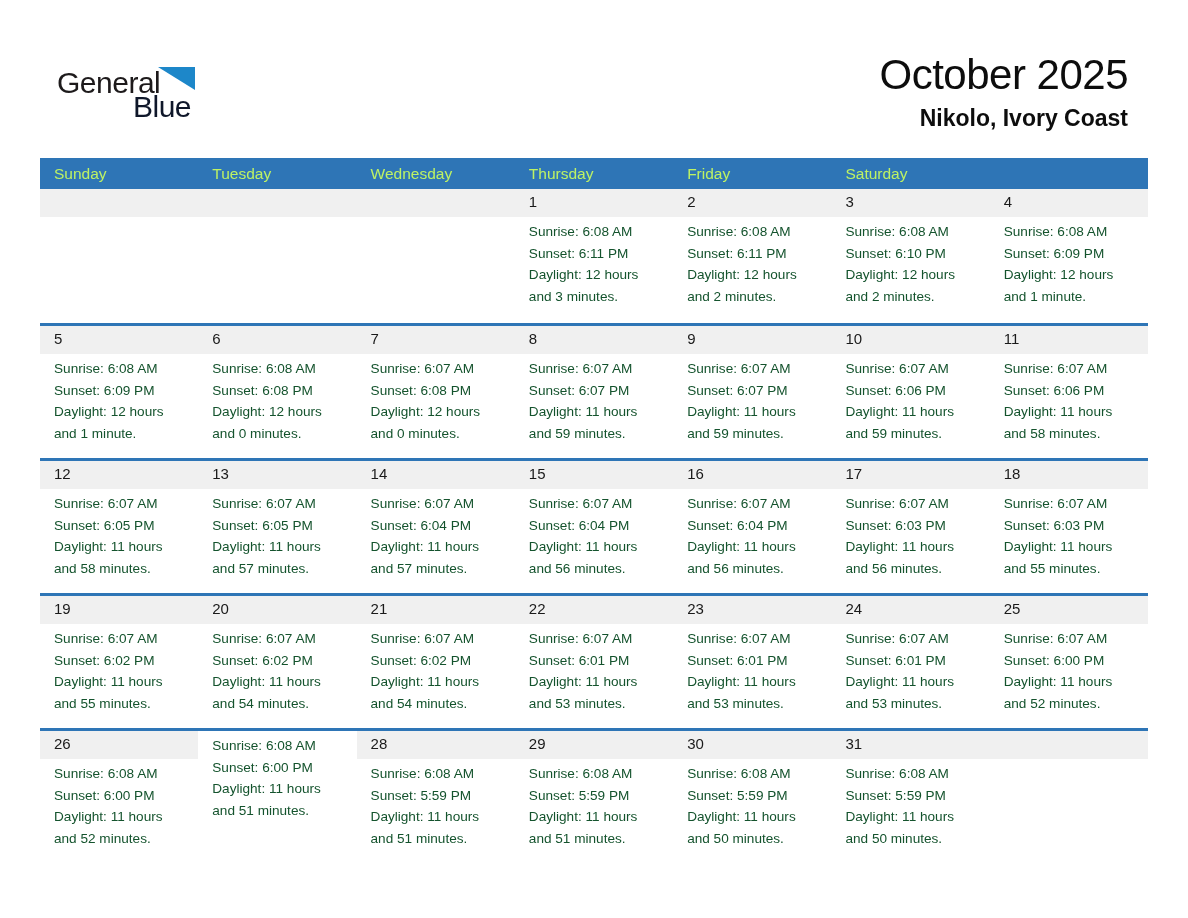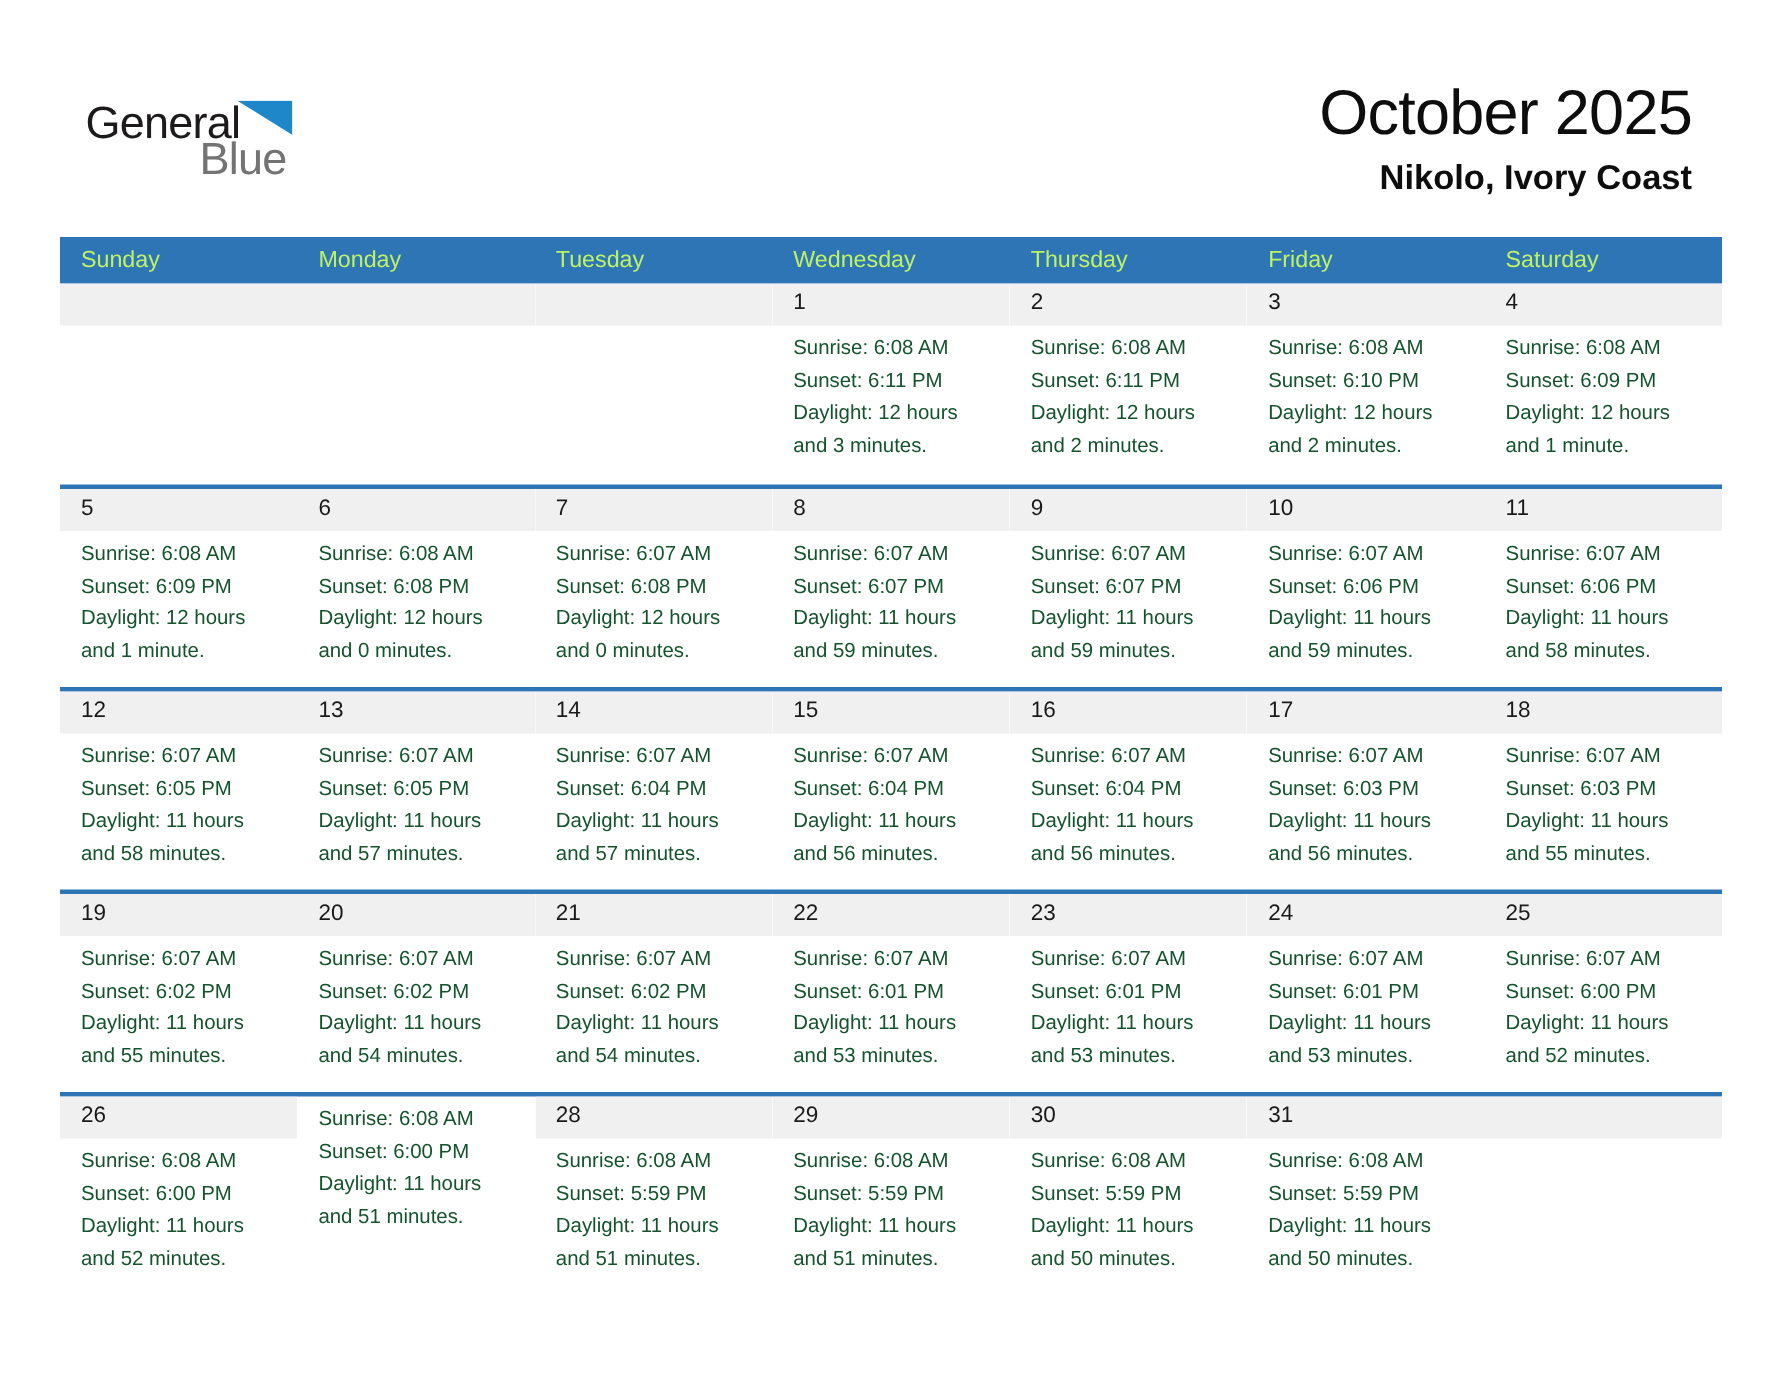--- a/index.html
+++ b/index.html
@@ -40,21 +40,21 @@
     left: 101px; top: 1px;
     width: 37px; height: 23px;
     background: #1d87c9;
     clip-path: polygon(0 0, 100% 0, 100% 100%);
   }
   .logo .word-blue {
     position: absolute;
     left: 76px; top: 24px;
     font-size: 30px;
     letter-spacing: -0.5px;
-    color: #737373;
+    color: #0f172a;
   }
   .title-block {
     position: absolute;
     right: 60px;
     top: 52px;
     text-align: right;
   }
   .title-block h1 {
     font-size: 42px;
     font-weight: 400;
@@ -127,21 +127,20 @@
     </div>
     <div class="title-block">
       <h1>October 2025</h1>
       <h2>Nikolo, Ivory Coast</h2>
     </div>
   </div>
 
   <div class="calendar">
     <div class="cal-header">
       <div class="hcell">Sunday</div>
-      <div class="hcell">Monday</div>
       <div class="hcell">Tuesday</div>
       <div class="hcell">Wednesday</div>
       <div class="hcell">Thursday</div>
       <div class="hcell">Friday</div>
       <div class="hcell">Saturday</div>
     </div>
     <div id="weeks-container">
         <div class="week">
           <div class="cell">
             <div class="day-num"></div>

